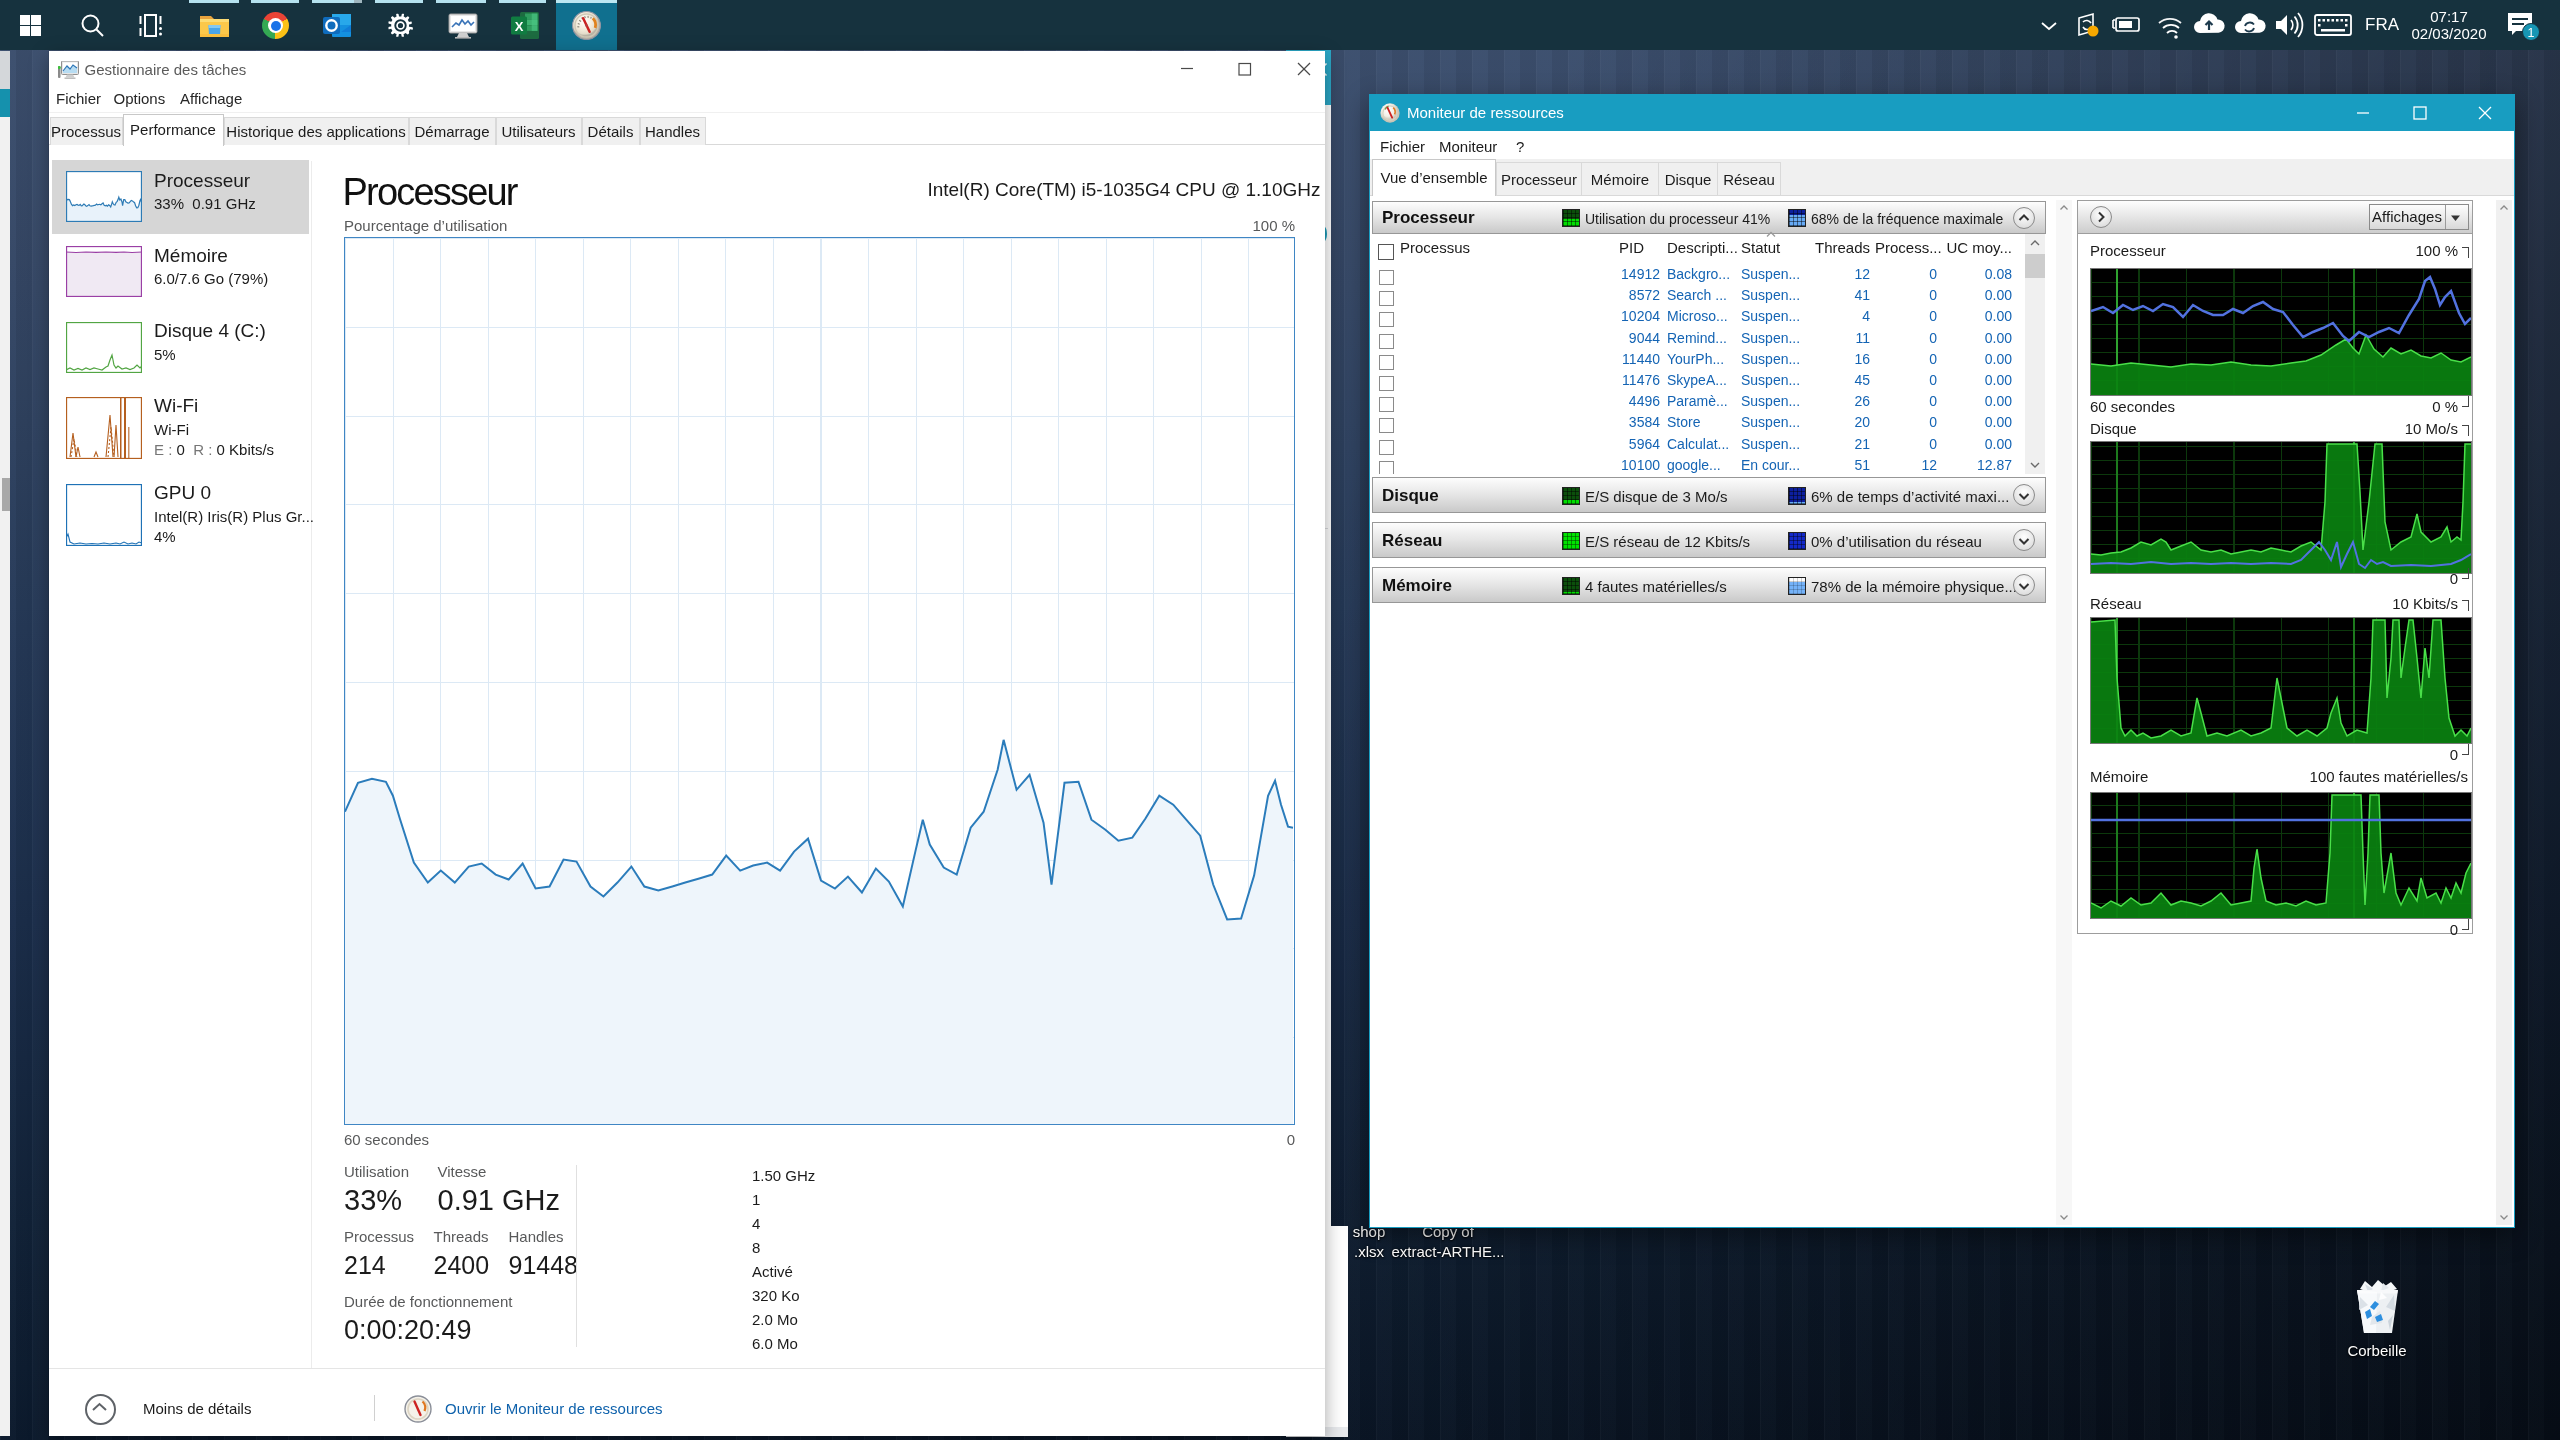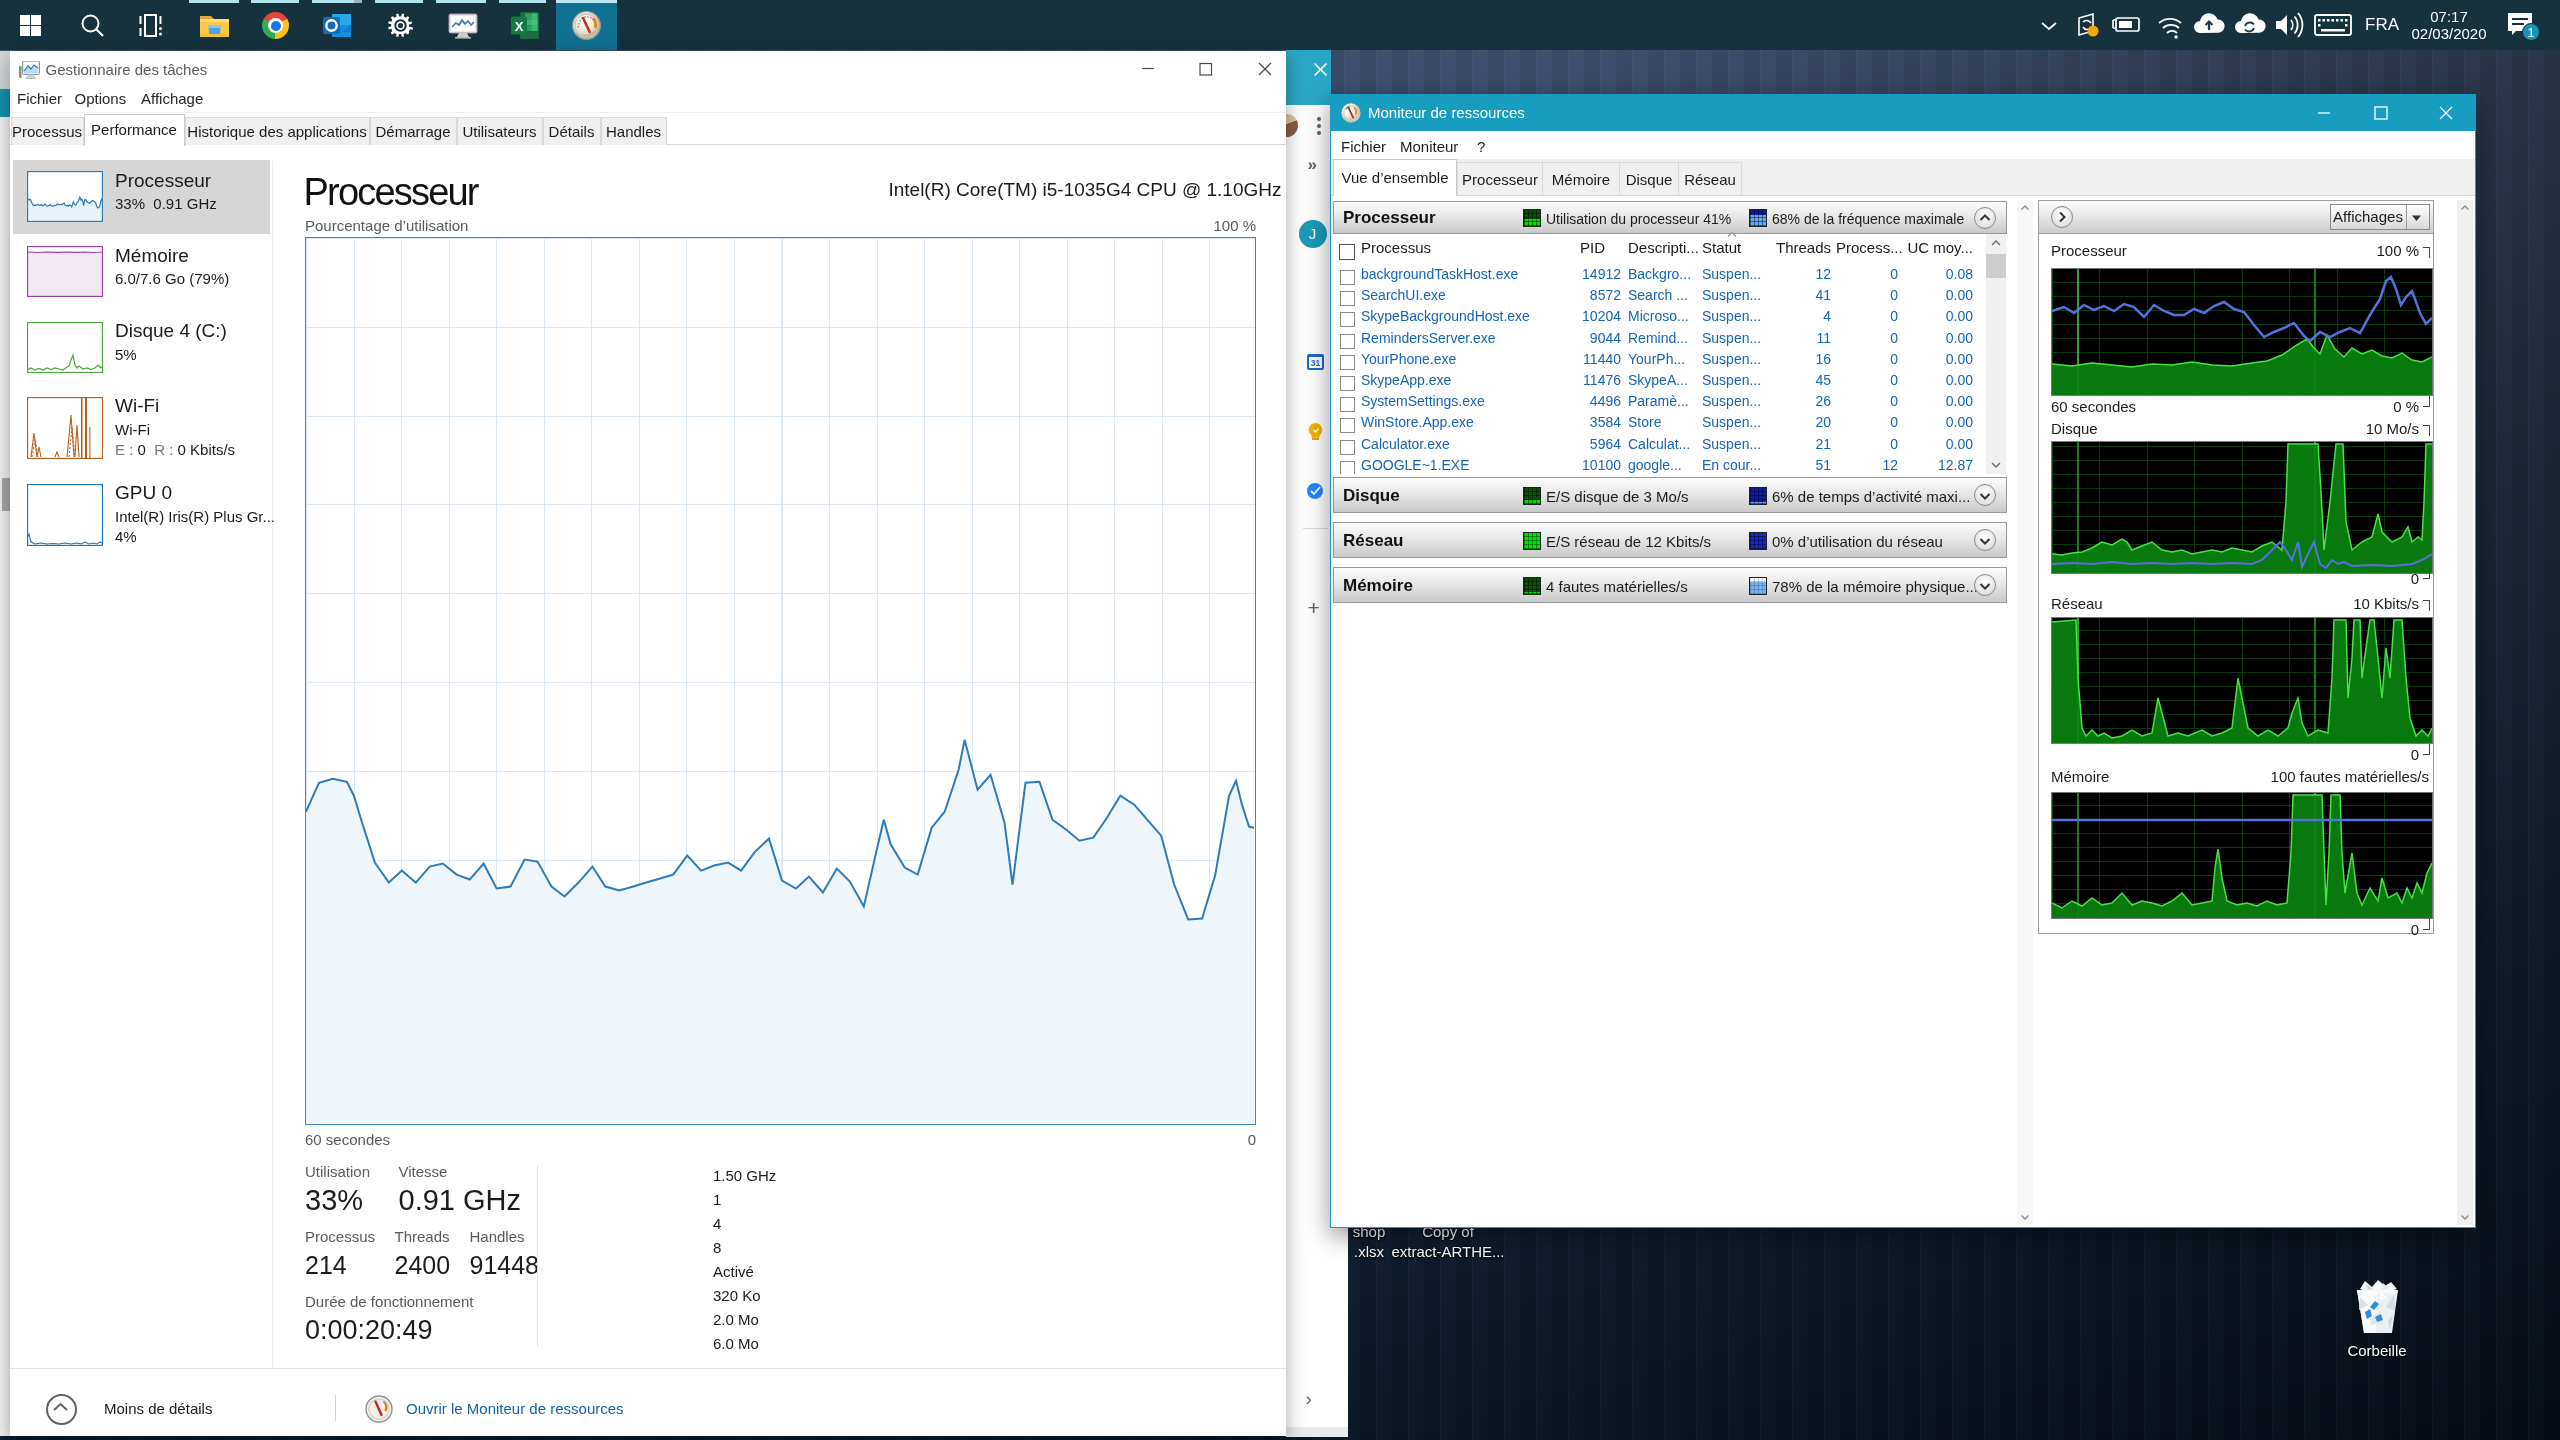--- a/index.html
+++ b/index.html
@@ -8,21 +8,21 @@
   repeating-linear-gradient(90deg, rgba(255,255,255,.04) 0 1.5px, rgba(255,255,255,.013) 1.5px 16px, rgba(0,0,0,.05) 16px 32px),
   linear-gradient(118deg, rgba(0,0,0,0) 48%, rgba(0,0,0,.38) 82%, rgba(0,0,0,.52) 100%),
   linear-gradient(to bottom,#3e5170 0%,#354765 20%,#273b59 42%,#1b2e4b 64%,#122339 85%,#0c1a2d 100%);}
 
 #tb{position:absolute;left:0;top:0;width:2560px;height:50px;background:#16323e;}
 .tstrip{position:absolute;top:0;height:3px;background:#b5e2ef;}
 .ticon{position:absolute;}
 #tb .trayic{position:absolute;top:0;height:50px;}
 .trtxt{color:#fff;}
 
-.win{position:absolute;background:#fff;}
+.win{position:absolute;background:#fff;margin-left:39px;}
 
 .dlab{position:absolute;color:#fff;font-size:15px;text-align:center;text-shadow:0 1px 2px rgba(0,0,0,.9),0 0 3px rgba(0,0,0,.7);line-height:20px;}
 </style></head><body>
 <div id="desk"></div>
 <div class="dlab" style="left:1338px;top:1222px;width:62px">shop<br>.xlsx</div>
 <div class="dlab" style="left:1384px;top:1222px;width:128px">Copy of<br>extract-ARTHE...</div>
 <svg class="abs" style="left:2353px;top:1278px" width="49" height="58" viewBox="0 0 49 58">
  <path d="M7 11 L12 3 L19 9 L25 2 L32 8 L38 4 L44 11 L24 17 Z" fill="#f5f7f9"></path>
  <path d="M12 6 L20 11 L15 14 Z" fill="#d9dfe6"></path>
  <path d="M30 5 L36 10 L28 13 Z" fill="#e4e9ee"></path>
@@ -455,21 +455,20 @@
    <div class="abs" style="left:7px;top:8px;width:13px;height:13px;border:1px solid #8a8a8a;box-sizing:content-box"></div>
    <div class="abs" style="left:7px;top:29.2px;width:13px;height:13px;border:1px solid #8a8a8a"></div>
    <div class="abs" style="left:7px;top:50.4px;width:13px;height:13px;border:1px solid #8a8a8a"></div>
    <div class="abs" style="left:7px;top:71.6px;width:13px;height:13px;border:1px solid #8a8a8a"></div>
    <div class="abs" style="left:7px;top:92.8px;width:13px;height:13px;border:1px solid #8a8a8a"></div>
    <div class="abs" style="left:7px;top:114px;width:13px;height:13px;border:1px solid #8a8a8a"></div>
    <div class="abs" style="left:7px;top:135.2px;width:13px;height:13px;border:1px solid #8a8a8a"></div>
    <div class="abs" style="left:7px;top:156.4px;width:13px;height:13px;border:1px solid #8a8a8a"></div>
    <div class="abs" style="left:7px;top:177.6px;width:13px;height:13px;border:1px solid #8a8a8a"></div>
    <div class="abs" style="left:7px;top:198.8px;width:13px;height:13px;border:1px solid #8a8a8a"></div>
-   <div class="abs" style="left:28px;top:2px;font-size:14px;color:#1464b4;line-height:21.2px;white-space:nowrap">backgroundTaskHost.exe<br>SearchUI.exe<br>SkypeBackgroundHost.exe<br>RemindersServer.exe<br>YourPhone.exe<br>SkypeApp.exe<br>SystemSettings.exe<br>WinStore.App.exe<br>Calculator.exe<br>GOOGLE~1.EXE</div>
    <div class="abs" style="left:228px;top:2px;width:60px;font-size:14px;color:#1464b4;line-height:21.2px;text-align:right">14912<br>8572<br>10204<br>9044<br>11440<br>11476<br>4496<br>3584<br>5964<br>10100</div>
    <div class="abs" style="left:295px;top:2px;font-size:14px;color:#1464b4;line-height:21.2px">Backgro...<br>Search ...<br>Microso...<br>Remind...<br>YourPh...<br>SkypeA...<br>Paramè...<br>Store<br>Calculat...<br>google...</div>
    <div class="abs" style="left:369px;top:2px;font-size:14px;color:#1464b4;line-height:21.2px">Suspen...<br>Suspen...<br>Suspen...<br>Suspen...<br>Suspen...<br>Suspen...<br>Suspen...<br>Suspen...<br>Suspen...<br>En cour...</div>
    <div class="abs" style="left:440px;top:2px;width:58px;font-size:14px;color:#1464b4;line-height:21.2px;text-align:right">12<br>41<br>4<br>11<br>16<br>45<br>26<br>20<br>21<br>51</div>
    <div class="abs" style="left:505px;top:2px;width:60px;font-size:14px;color:#1464b4;line-height:21.2px;text-align:right">0<br>0<br>0<br>0<br>0<br>0<br>0<br>0<br>0<br>12</div>
    <div class="abs" style="left:570px;top:2px;width:70px;font-size:14px;color:#1464b4;line-height:21.2px;text-align:right">0.08<br>0.00<br>0.00<br>0.00<br>0.00<br>0.00<br>0.00<br>0.00<br>0.00<br>12.87</div>
  </div>
  
  <div class="abs" style="left:655px;top:139px;width:20px;height:240px;background:#f0f0f0">
   <svg class="abs" style="left:4px;top:5px" width="12" height="8" viewBox="0 0 12 8">

